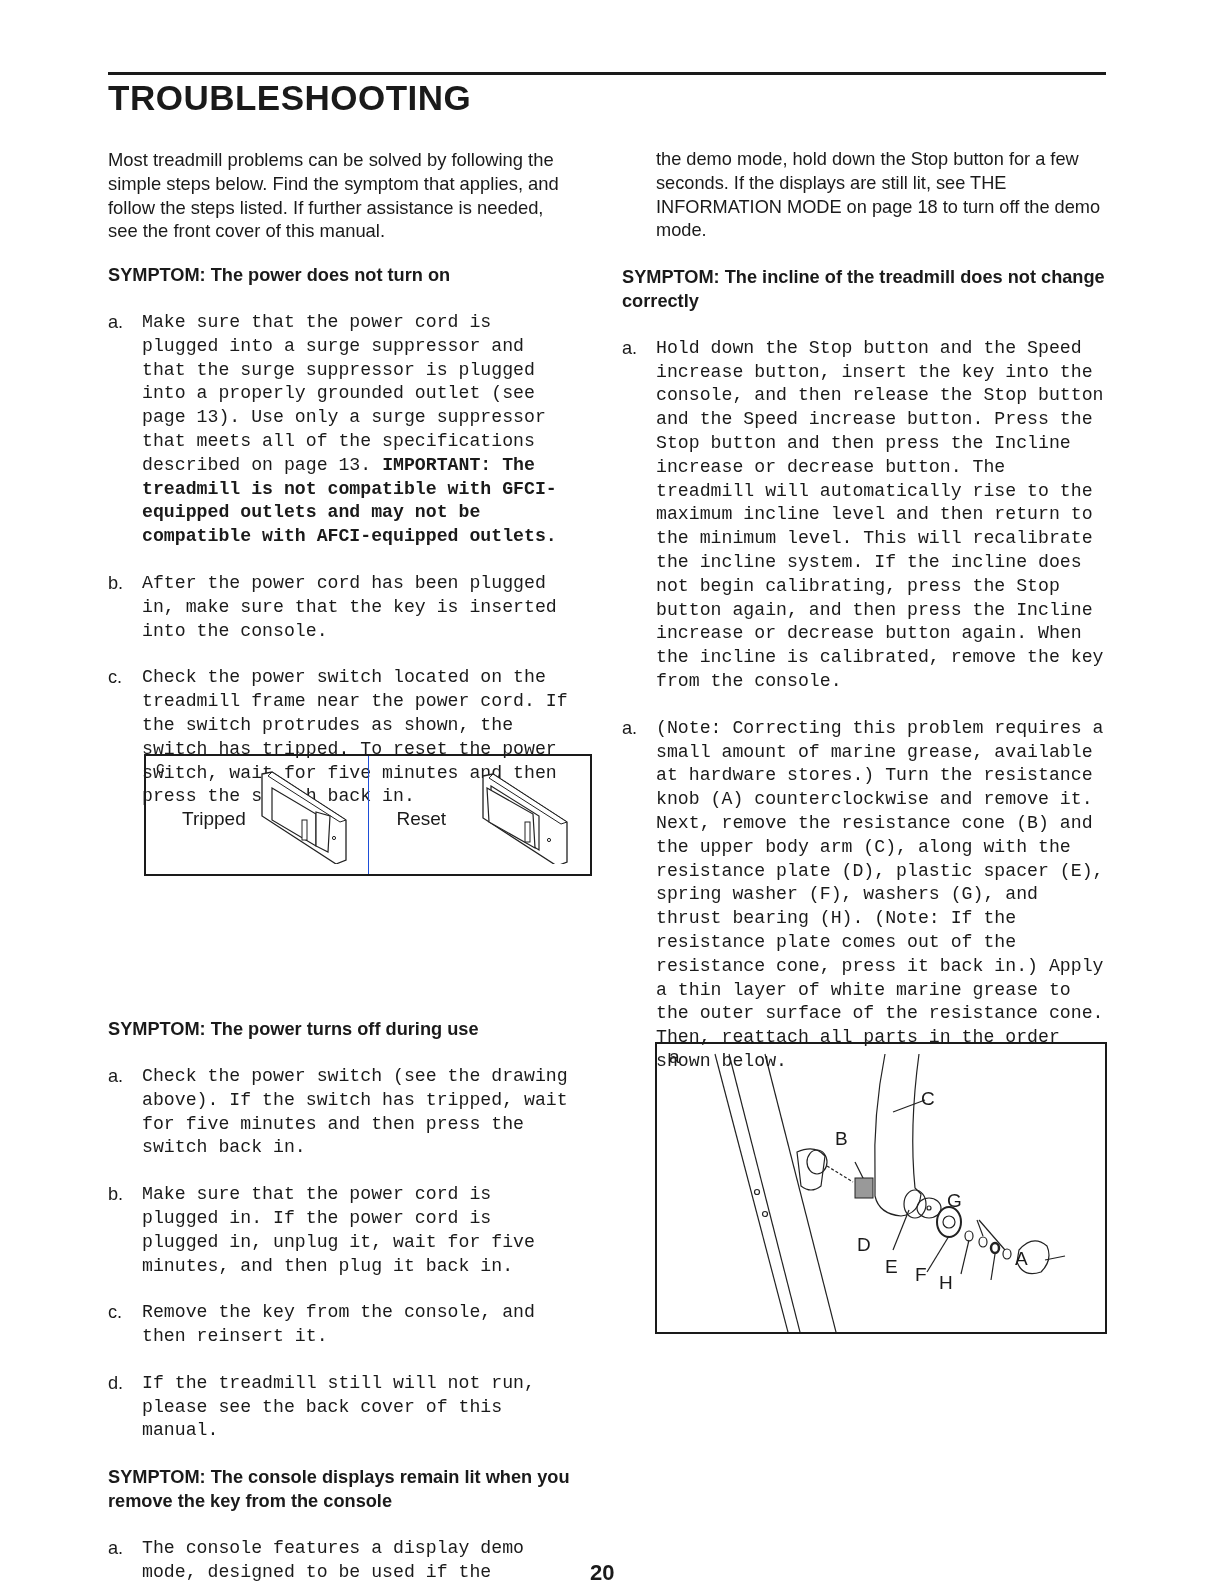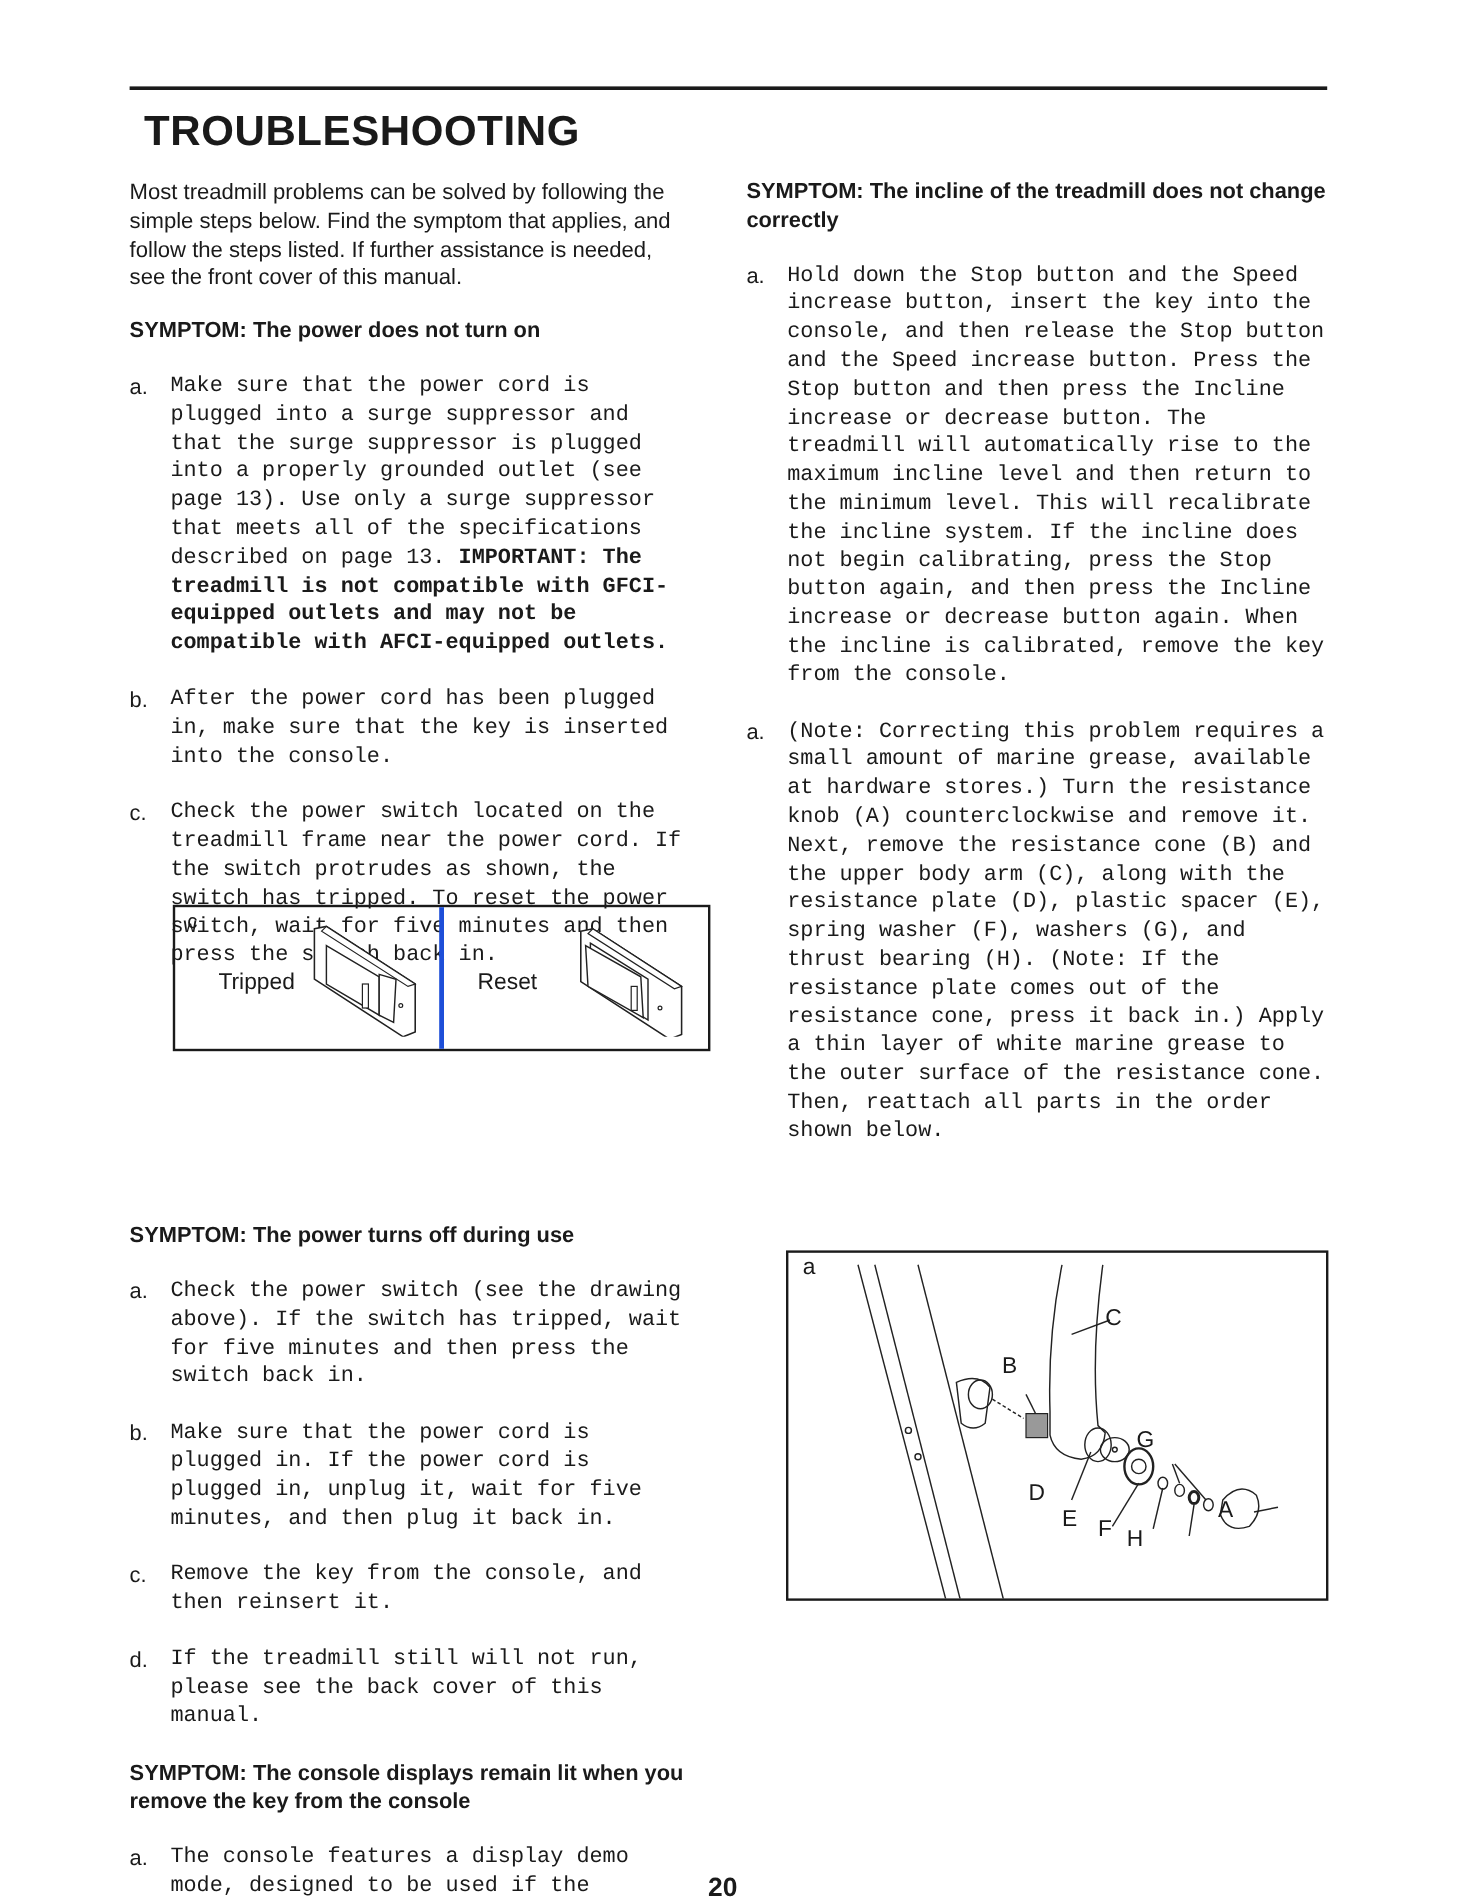--- a/index.html
+++ b/index.html
@@ -1,33 +1,33 @@
 <!DOCTYPE html>
 <html><head>
 <meta charset="utf-8">
 <style>
   html, body { margin: 0; padding: 0; background: #ffffff; }
   body { width: 1224px; height: 1584px; position: relative; overflow: hidden;
          font-family: "Liberation Sans", sans-serif; color: #1a1a1a; }
   .rule { position: absolute; left: 108px; top: 72px; width: 998px; height: 3px; background: #1a1a1a; }
-  .title { position: absolute; left: 108px; top: 78px; font-size: 35px; font-weight: bold; letter-spacing: 0.5px; margin: 12px; }
+  .title { position: absolute; left: 108px; top: 78px; font-size: 35px; font-weight: bold; letter-spacing: 0.5px; margin: 0; }
   .col { position: absolute; width: 470px; font-size: 18.2px; line-height: 23.8px; }
   .col.left { left: 108px; top: 148px; }
   .col.right { left: 622px; top: 148px; width: 486px; }
   .intro { font-weight: normal; font-size: 18.4px; margin: 0 0 21px 0; }
   .symptom { font-weight: bold; font-size: 18.2px; margin: 0 0 23px 0; }
   .step { display: flex; margin: 0 0 23px 0; }
   .step .letter { width: 34px; flex: 0 0 34px; }
   .step .text { flex: 1; font-family: Liberation Mono, monospace; }
   .step .text b { font-weight: bold; }
   .cont { padding-left: 34px; margin: 0 0 23px 0; }
   .fig-switch { position: absolute; left: 144px; top: 754px; width: 448px; height: 122px;
                 border: 2px solid #1a1a1a; display: flex; box-sizing: border-box; }
   .fig-switch .pane { flex: 1; position: relative; }
-  .fig-switch .pane + .pane { border-left: 4px solid #1d4ed8; }
+  .fig-switch .pane + .pane { border-left: 1px solid #1d4ed8; }
   .fig-label { position: absolute; font-size: 17px; }
   .fig-text { position: absolute; font-size: 19px; }
   .fig-arm { position: absolute; left: 655px; top: 1042px; width: 452px; height: 292px;
              border: 2px solid #1a1a1a; box-sizing: border-box; overflow: hidden; }
   .fig-arm svg { position: absolute; left: 0; top: 0; }
   .callout { position: absolute; font-size: 19px; }
   .page-num { position: absolute; left: 590px; top: 1560px; font-size: 22px; font-weight: bold; }
 </style>
 </head>
 <body>
@@ -102,20 +102,21 @@
       <polygon points="16,10 90,58 84,60 12,14" fill="#fff" stroke="#222" stroke-width="1"></polygon>
       <polygon points="14,22 62,52 62,86 14,56" fill="#fff" stroke="#222" stroke-width="1.2"></polygon>
       <polygon points="10,24 56,50 58,84 12,58" fill="#fff" stroke="#222" stroke-width="1.2"></polygon>
       <rect x="48" y="58" width="5" height="20" fill="#fff" stroke="#222" stroke-width="1"></rect>
       <circle cx="72" cy="76" r="1.6" fill="none" stroke="#222"></circle>
     </svg>
   </div>
 </div>
 
 <div class="col right">
+  <p class="cont">the demo mode, hold down the Stop button for a few seconds. If the displays are still lit, see THE INFORMATION MODE on page 18 to turn off the demo mode.</p>
 
   <p class="symptom">SYMPTOM: The incline of the treadmill does not change correctly</p>
   <div class="step">
     <span class="letter">a.</span>
     <span class="text">Hold down the Stop button and the Speed increase button, insert the key into the console, and then release the Stop button and the Speed increase button. Press the Stop button and then press the Incline increase or decrease button. The treadmill will automatically rise to the maximum incline level and then return to the minimum level. This will recalibrate the incline system. If the incline does not begin calibrating, press the Stop button again, and then press the Incline increase or decrease button again. When the incline is calibrated, remove the key from the console.</span>
   </div>
 
   <div class="step">
     <span class="letter">a.</span>
     <span class="text">(Note: Correcting this problem requires a small amount of marine grease, available at hardware stores.) Turn the resistance knob (A) counterclockwise and remove it. Next, remove the resistance cone (B) and the upper body arm (C), along with the resistance plate (D), plastic spacer (E), spring washer (F), washers (G), and thrust bearing (H). (Note: If the resistance plate comes out of the resistance cone, press it back in.) Apply a thin layer of white marine grease to the outer surface of the resistance cone. Then, reattach all parts in the order shown below.</span>

